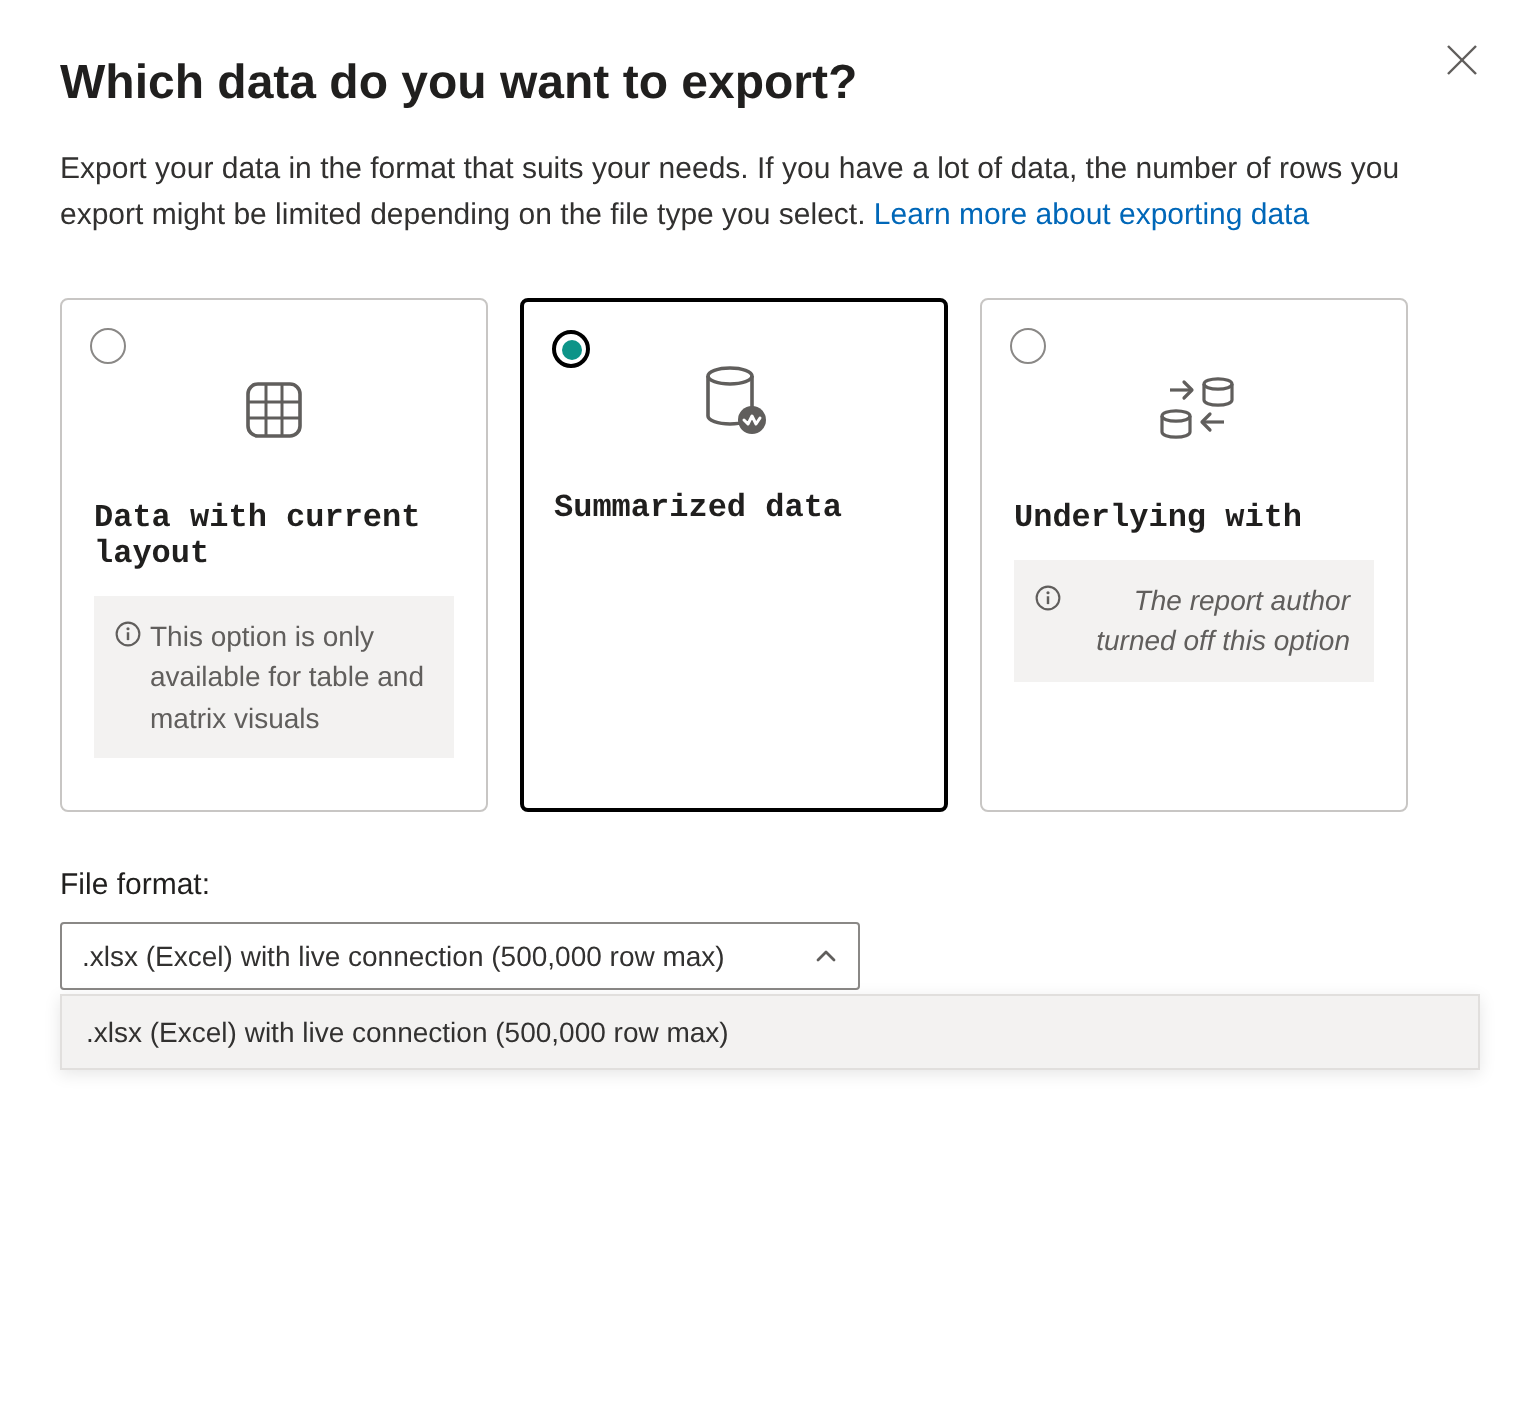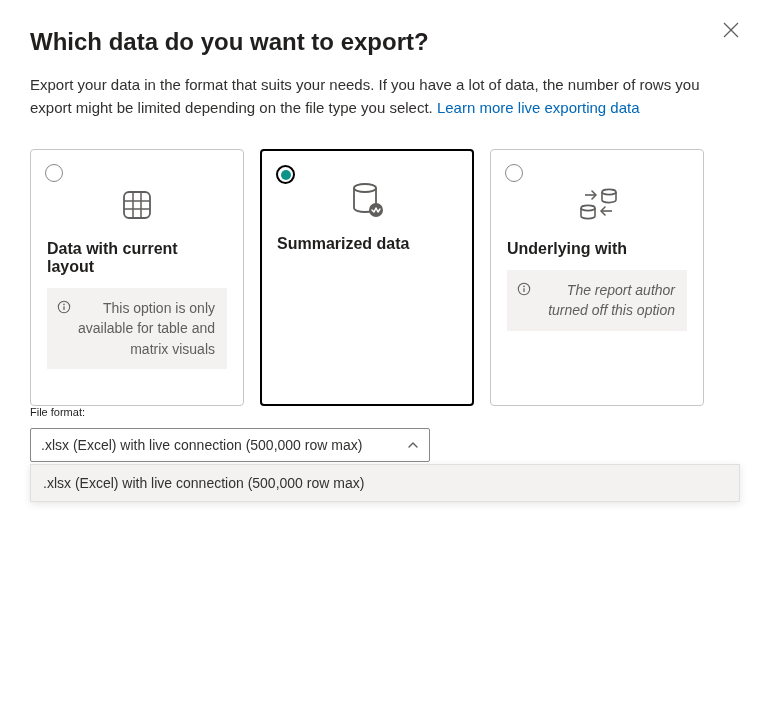--- a/index.html
+++ b/index.html
@@ -89,49 +89,52 @@
     height: 70px;
     display: flex;
     align-items: center;
     justify-content: center;
     margin-top: 4px;
   }
   .icon-wrap svg { color: #605e5c; }
   .card-title {
     font-weight: 600;
     font-size: 16px;
+    margin-top: 10px;
     color: #201f1e;
+    font-family: Liberation Mono, monospace;
   }
   .card-note {
     margin-top: 12px;
     font-size: 14px;
     line-height: 1.45;
     color: #605e5c;
   }
   .card-note.boxed {
     background: #f3f2f1;
     padding: 10px 12px 10px 10px;
     display: flex;
     gap: 4px;
     align-items: flex-start;
-    text-align: right;
+    text-align: left;
   }
   .card-note.boxed.centered {
     text-align: right;
     justify-content: center;
     font-style: italic;
   }
   .info-icon {
     width: 14px;
     height: 14px;
     flex: 0 0 14px;
     margin-top: 2px;
   }
   .file-format-label {
-    font-size: 11px;
+    margin-top: 28px;
+    font-size: 15px;
     color: #201f1e;
   }
   .combo {
     margin-top: 10px;
     width: 400px;
     height: 34px;
     border: 1px solid #8a8886;
     border-radius: 2px;
     display: flex;
     align-items: center;
@@ -166,21 +169,21 @@
   <div class="close-btn">
     <svg viewBox="0 0 16 16" width="16" height="16">
       <line x1="1" y1="1" x2="15" y2="15" stroke="currentColor" stroke-width="1.2"></line>
       <line x1="15" y1="1" x2="1" y2="15" stroke="currentColor" stroke-width="1.2"></line>
     </svg>
   </div>
 
   <h1 class="title">Which data do you want to export?</h1>
 
   <p class="subtitle">
-    <span>Export your data in the format that suits your needs. If you have a lot of data, the number of rows you export might be limited depending on the file type you select.  </span><a href="#">Learn more live exporting data</a>
+    <span>Export your data in the format that suits your needs. If you have a lot of data, the number of rows you export might be limited depending on the file type you select.  </span><a href="#">Learn more about exporting data</a>
   </p>
 
   <div class="cards">
 
     <div class="card">
       <div class="radio"></div>
       <div class="icon-wrap">
         <svg width="36" height="36" viewBox="0 0 36 36">
           <rect x="5" y="5" width="26" height="26" rx="5" ry="5" fill="none" stroke="currentColor" stroke-width="1.8"></rect>
           <line x1="5" y1="14" x2="31" y2="14" stroke="currentColor" stroke-width="1.5"></line>

